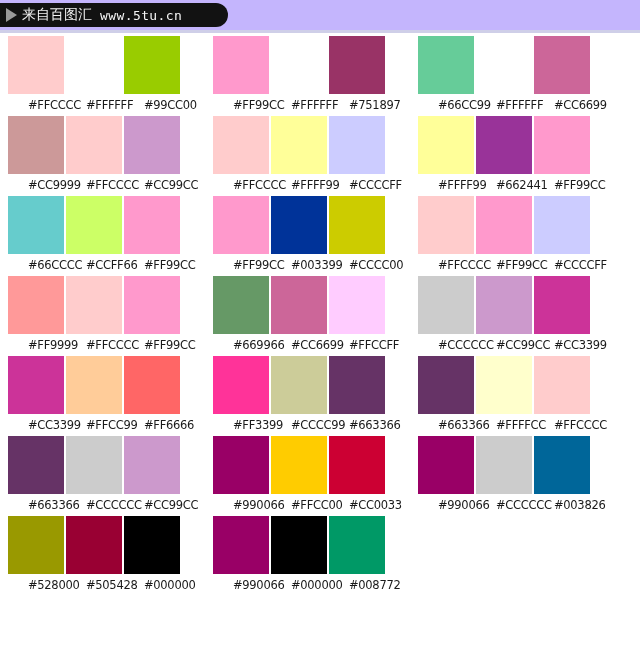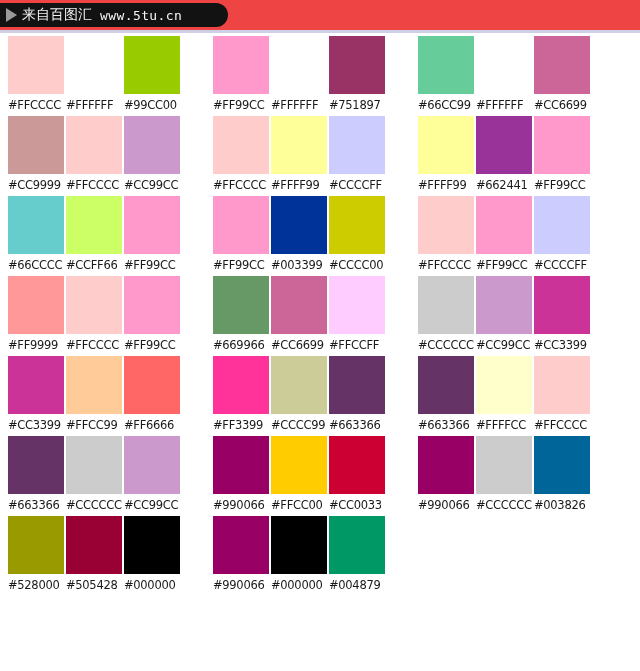--- a/index.html
+++ b/index.html
@@ -14,21 +14,21 @@
     overflow: hidden;
     position: relative;
   }
 
   
   .topbar {
     position: absolute;
     top: 0; left: 0;
     width: 640px;
     height: 30px;
-    background: #ef4444;
+    background: #c4b5fd;
     overflow: hidden;
   }
   .topbar-inner {
     display: flex;
     align-items: center;
     height: 24px;
     margin-top: 3px;
     padding-left: 2px;
     background: #121212;
     border-radius: 0 12px 12px 0;
@@ -93,20 +93,21 @@
   .swatch {
     width: 56px;
     height: 58px;
     flex: 0 0 auto;
     margin-right: 2px;
   }
   .label-strip {
     display: flex;
     height: 22px;
     align-items: center;
+    margin-left: 20px;
   }
   .swatch-label {
     width: 56px;
     flex: 0 0 auto;
     margin-right: 2px;
     font-size: 11.5px;
     color: #1a1a1a;
     font-family: "DejaVu Sans", "Liberation Sans", sans-serif;
     letter-spacing: -0.3px;
     white-space: nowrap;
@@ -288,21 +289,21 @@
         </div>
         <div class="swatch-row">
           <div class="swatch-strip">
             <div class="swatch" title="#990066" style="background: rgb(153, 0, 102);"></div>
             <div class="swatch" title="#000000" style="background: rgb(0, 0, 0);"></div>
             <div class="swatch" title="#009966" style="background: rgb(0, 153, 102);"></div>
           </div>
           <div class="label-strip">
             <div class="swatch-label">#990066</div>
             <div class="swatch-label">#000000</div>
-            <div class="swatch-label">#004879</div>
+            <div class="swatch-label">#008772</div>
           </div>
         </div>
       </div>
       <div class="column">
         <div class="swatch-row">
           <div class="swatch-strip">
             <div class="swatch" title="#66CC99" style="background: rgb(102, 204, 153);"></div>
             <div class="swatch" title="#FFFFFF" style="background: rgb(255, 255, 255);"></div>
             <div class="swatch" title="#CC6699" style="background: rgb(204, 102, 153);"></div>
           </div>

